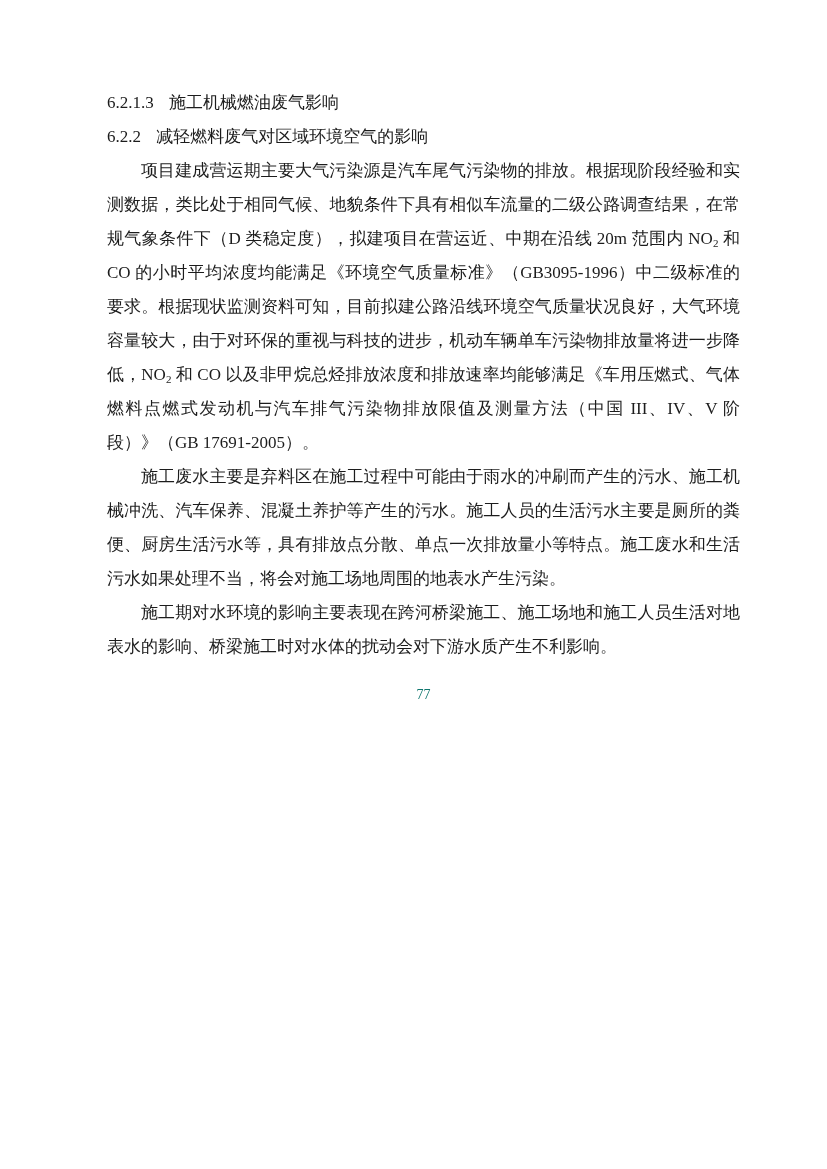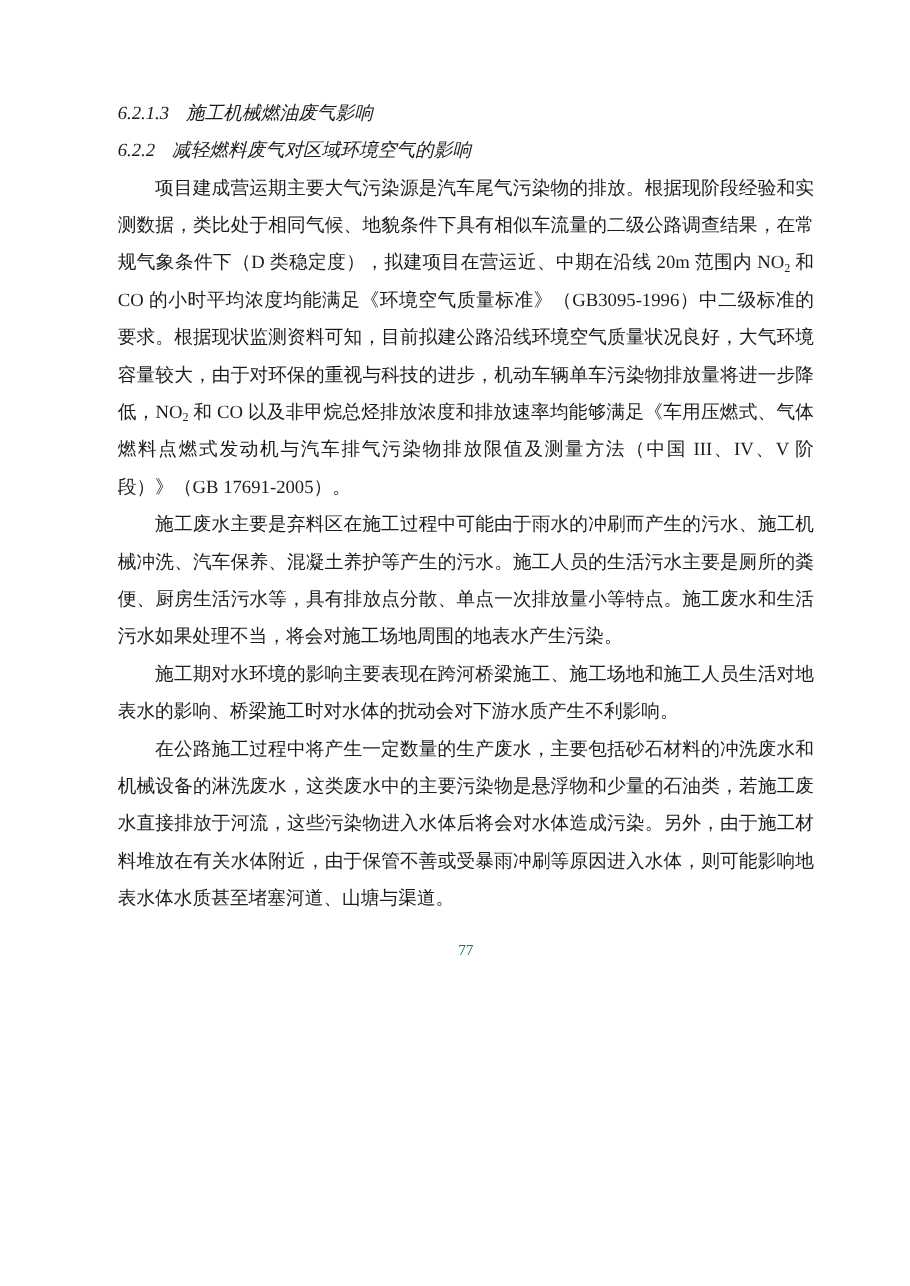--- a/index.html
+++ b/index.html
@@ -24,21 +24,20 @@
   .para {
     margin: 0;
     text-indent: 2em;
   }
   .heading {
     margin: 0;
     font-size: 17px;
     font-weight: normal;
     text-align: left;
     text-indent: 0;
-    font-style: italic;
   }
   .heading .title {
     margin-left: 0.9em;
   }
   .heading-bold {
     font-weight: 700;
     font-family: "Liberation Sans", "DejaVu Sans", sans-serif;
   }
   .heading-bold .title {
     margin-left: 0.45em;
@@ -68,17 +67,16 @@
 
   <p class="para"><span>项目建成营运期主要大气污染源是汽车尾气污染物的排放。根据现阶段经验和实测数据，类比处于相同气候、地貌条件下具有相似车流量的二级公路调查结果，在常规气象条件下（D 类稳定度），拟建项目在营运近、中期在沿线 20m 范围内 NO</span><sub class="chem">2</sub><span> 和 CO 的小时平均浓度均能满足《环境空气质量标准》（GB3095-1996）中二级标准的要求。根据现状监测资料可知，目前拟建公路沿线环境空气质量状况良好，大气环境容量较大，由于对环保的重视与科技的进步，机动车辆单车污染物排放量将进一步降低，NO</span><sub class="chem">2</sub><span> 和 CO 以及非甲烷总烃排放浓度和排放速率均能够满足《车用压燃式、气体燃料点燃式发动机与汽车排气污染物排放限值及测量方法（中国 III、IV、V 阶段）》（GB 17691-2005）。</span></p>
 
 
 
   <p class="para">施工废水主要是弃料区在施工过程中可能由于雨水的冲刷而产生的污水、施工机械冲洗、汽车保养、混凝土养护等产生的污水。施工人员的生活污水主要是厕所的粪便、厨房生活污水等，具有排放点分散、单点一次排放量小等特点。施工废水和生活污水如果处理不当，将会对施工场地周围的地表水产生污染。</p>
 
   <p class="para">施工期对水环境的影响主要表现在跨河桥梁施工、施工场地和施工人员生活对地表水的影响、桥梁施工时对水体的扰动会对下游水质产生不利影响。</p>
 
 
-  <p class="para">在公路施工过程中将产生一定数量的生产废水，主要包括砂石材料的冲洗废水和机械设备的淋洗废水，这类废水中的主要污染物是悬浮物和少量的石油类，若施工废水直接排放于河流，这些污染物进入水体后将会对水体造成污染。另外，由于施工材料堆放在有关水体附近，由于保管不善或受暴雨冲刷等原因进入水体，则可能影响地表水体水质甚至堵塞河道、山塘与渠道。</p>
 
   <div class="page-number">77</div>
 
 </div>
 
 </body></html>

